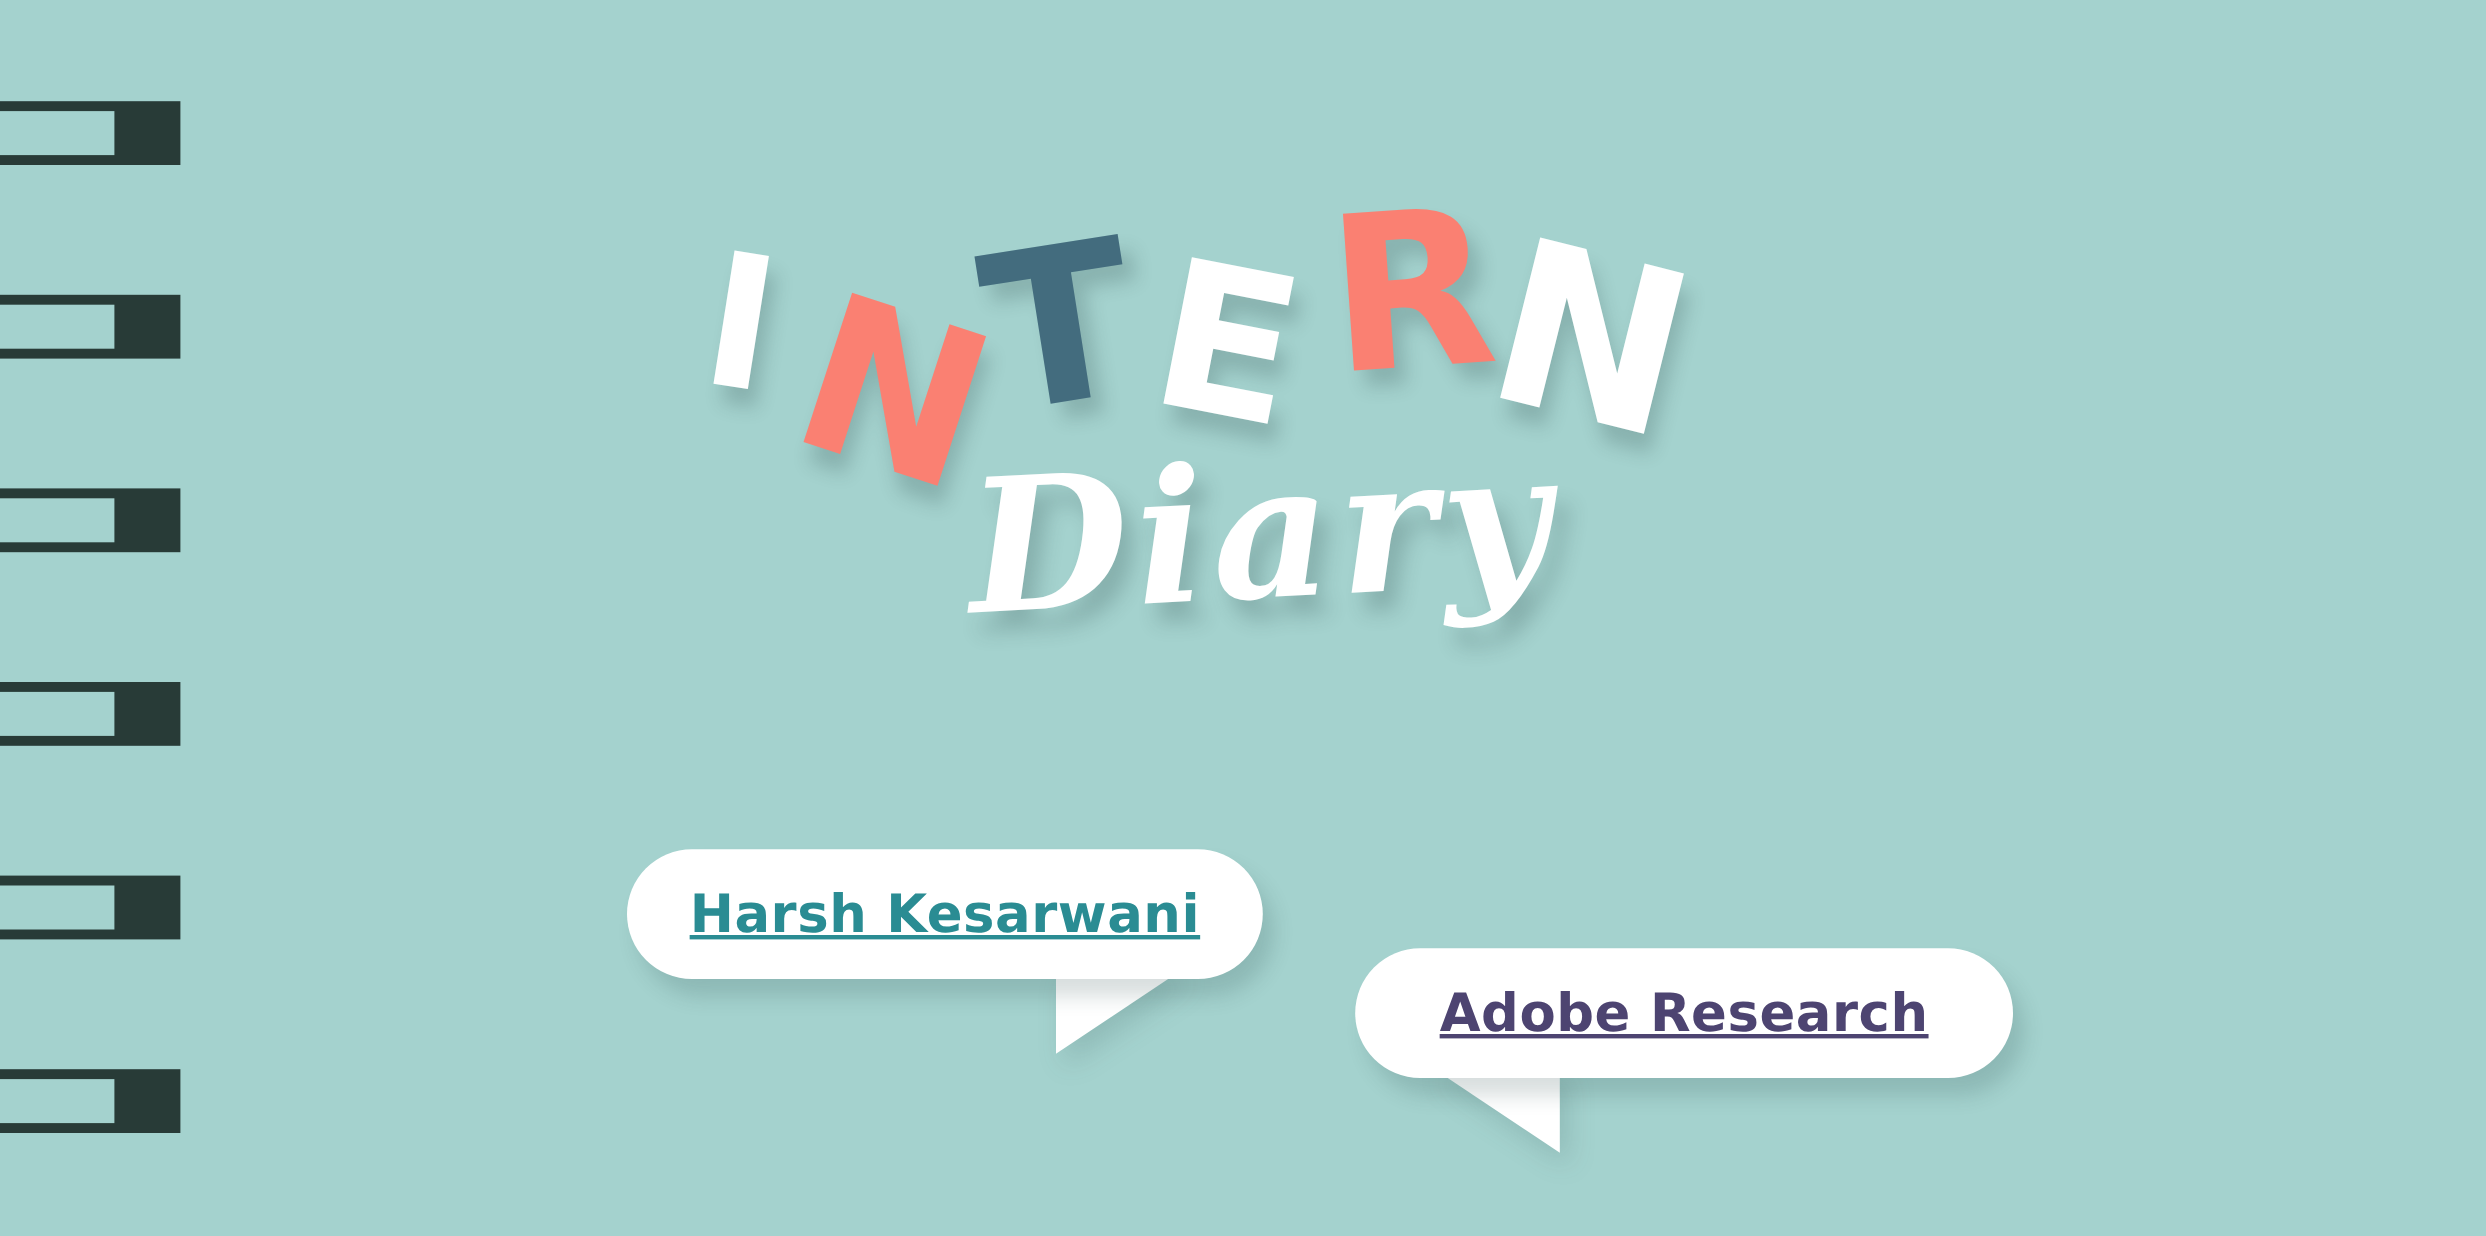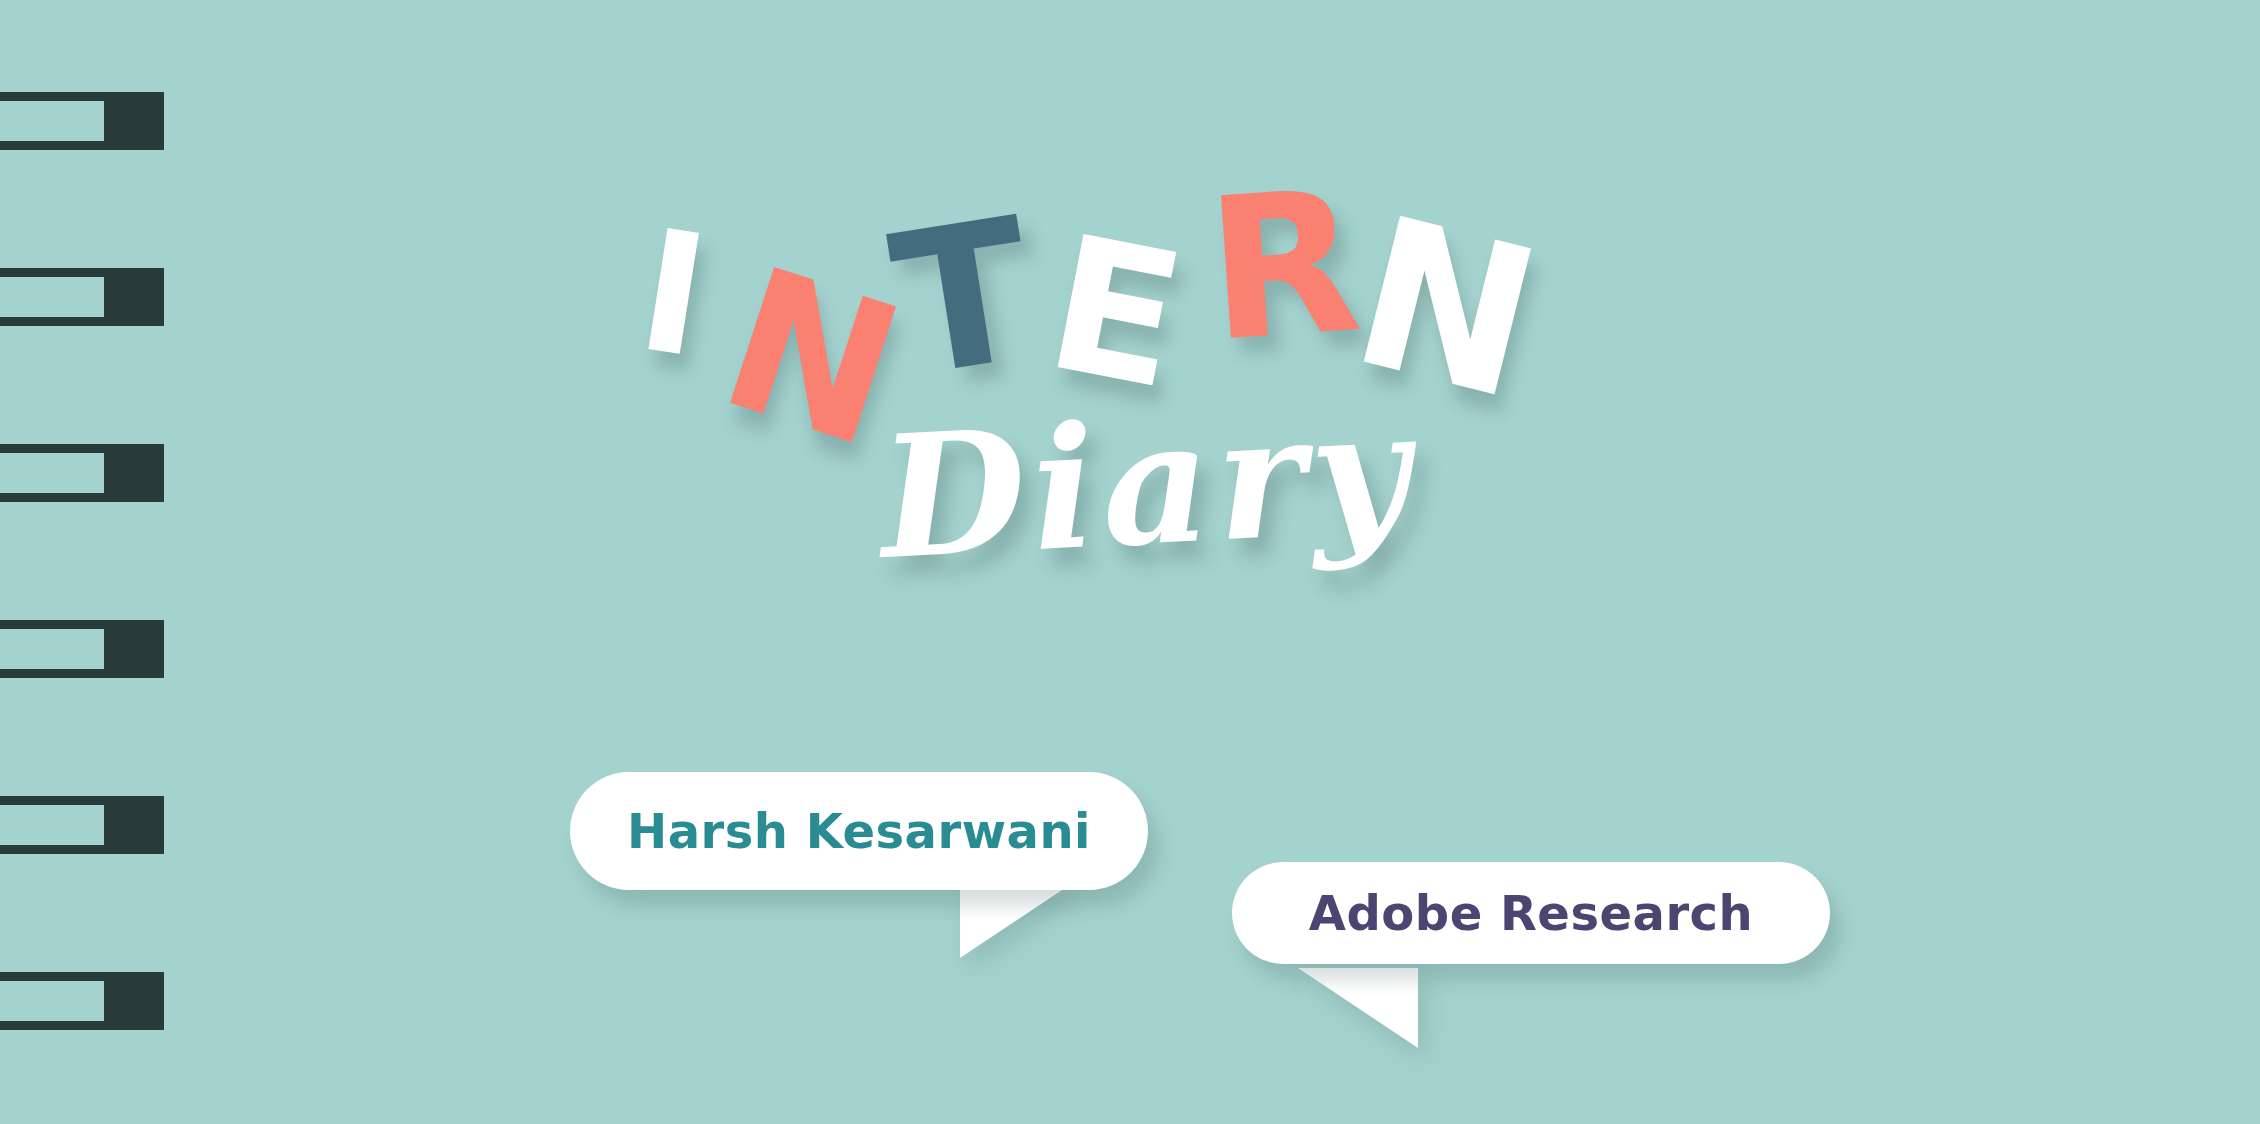--- a/index.html
+++ b/index.html
@@ -92,20 +92,21 @@
     align-items: center;
     justify-content: center;
     box-shadow: 10px 16px 18px rgba(40,70,70,0.18);
   }
   .bubble-label {
     font-family: "DejaVu Sans", sans-serif;
     font-weight: 700;
     font-size: 48px;
     letter-spacing: 0.5px;
     white-space: pre;
+    text-decoration: underline;
   }
   .tail {
     position: absolute;
     width: 0;
     height: 0;
   }
 
   #bubble-name {
     left: 570px;
     top: 772px;
@@ -119,21 +120,21 @@
     border-left: 0 solid transparent;
     border-right: 120px solid transparent;
     border-top: 80px solid #FFFFFF;
     filter: drop-shadow(8px 12px 12px rgba(40,70,70,0.16));
   }
 
   #bubble-org {
     left: 1232px;
     top: 862px;
     width: 598px;
-    height: 102px;
+    height: 118px;
   }
   #bubble-org .bubble-label { color: #4D4471; }
   #tail-org {
     left: 1298px;
     top: 968px;
     border-left: 120px solid transparent;
     border-right: 0 solid transparent;
     border-top: 80px solid #FFFFFF;
     filter: drop-shadow(8px 12px 12px rgba(40,70,70,0.16));
   }

